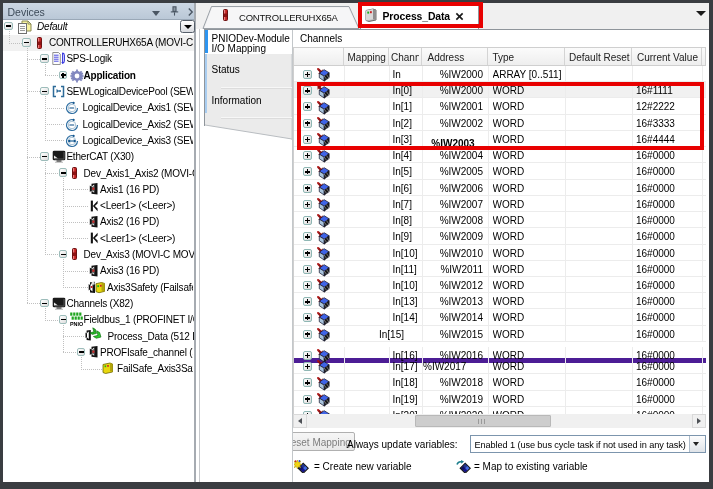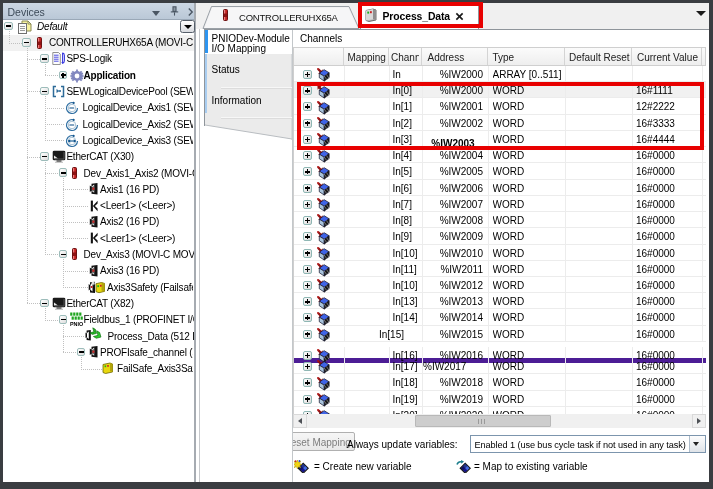--- a/index.html
+++ b/index.html
@@ -222,21 +222,21 @@
 <div class="abs txt" style="left:107.0px;top:281.6px;width:86px;overflow:hidden;font-size:10px;letter-spacing:-0.2px;">Axis3Safety (Failsafe SEW)</div>
 <div class="abs" style="left:40.4px;top:298.8px;width:8.5px;height:8.5px;background:linear-gradient(135deg,#fff,#dcdcdc);border:1px solid #9cbcba;border-radius:2px;box-sizing:border-box;"></div>
 <div class="abs" style="left:42.4px;top:302.6px;width:5px;height:1.5px;background:#000;"></div>
 <svg class="abs" style="left:51.5px;top:296.8px" width="14" height="13" viewBox="0 0 14 13">
 <rect x="0.7" y="0.7" width="12.6" height="9.6" rx="1.4" fill="#1a1a1a"></rect>
 <path d="M2 5.5 l4 3 h-4 z" fill="#fff" opacity="0.9"></path>
 <path d="M12 2 l0 7 -9 0" stroke="#555" fill="none"></path>
 <rect x="4.5" y="10.5" width="5" height="1.2" fill="#1a1a1a"></rect>
     <rect x="3" y="11.7" width="8" height="1.1" fill="#bcbcbc"></rect>
   </svg>
-<div class="abs txt" style="left:66.4px;top:297.9px;width:127px;overflow:hidden;font-size:10px;letter-spacing:-0.2px;">EtherCAT (X82)</div>
+<div class="abs txt" style="left:66.4px;top:297.9px;width:127px;overflow:hidden;font-size:10px;letter-spacing:-0.2px;">Channels (X82)</div>
 <div class="abs" style="left:58.5px;top:315.1px;width:8.5px;height:8.5px;background:linear-gradient(135deg,#fff,#dcdcdc);border:1px solid #9cbcba;border-radius:2px;box-sizing:border-box;"></div>
 <div class="abs" style="left:60.5px;top:318.9px;width:5px;height:1.5px;background:#000;"></div>
 <svg class="abs" style="left:69px;top:312.1px" width="15" height="15" viewBox="0 0 15 15">
 <g fill="#1fa51f">
 <rect x="1.2" y="0.5" width="2.2" height="3.2"></rect>
       <rect x="4.2" y="0.5" width="2.2" height="3.2"></rect>
       <rect x="7.2" y="0.5" width="2.2" height="3.2"></rect>
       <rect x="10.2" y="0.5" width="2.2" height="3.2"></rect>
 <rect x="2.6" y="4.5" width="2.2" height="3.2"></rect>
       <rect x="5.6" y="4.5" width="2.2" height="3.2"></rect>

